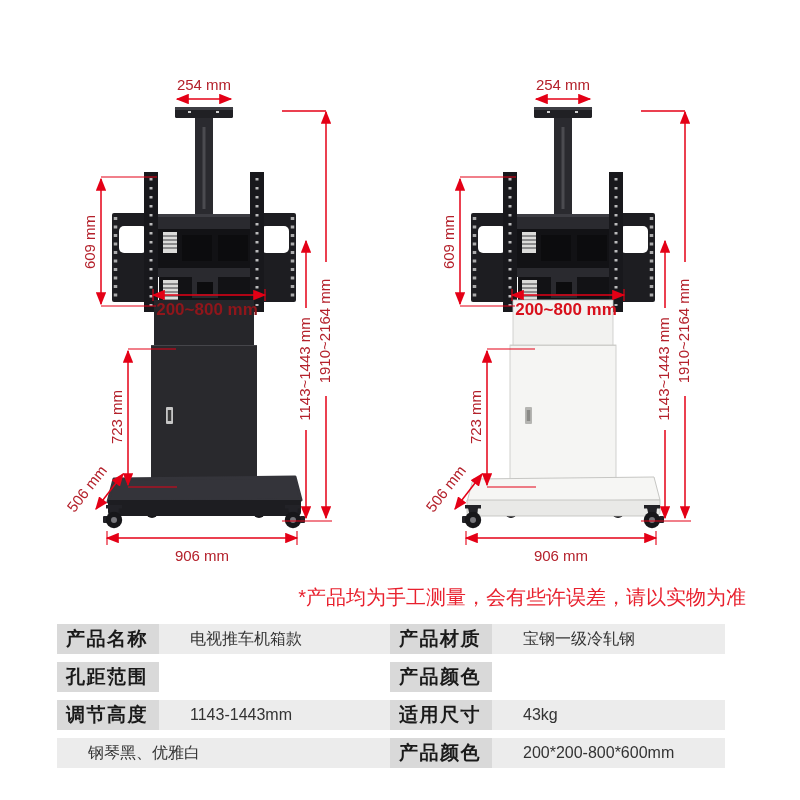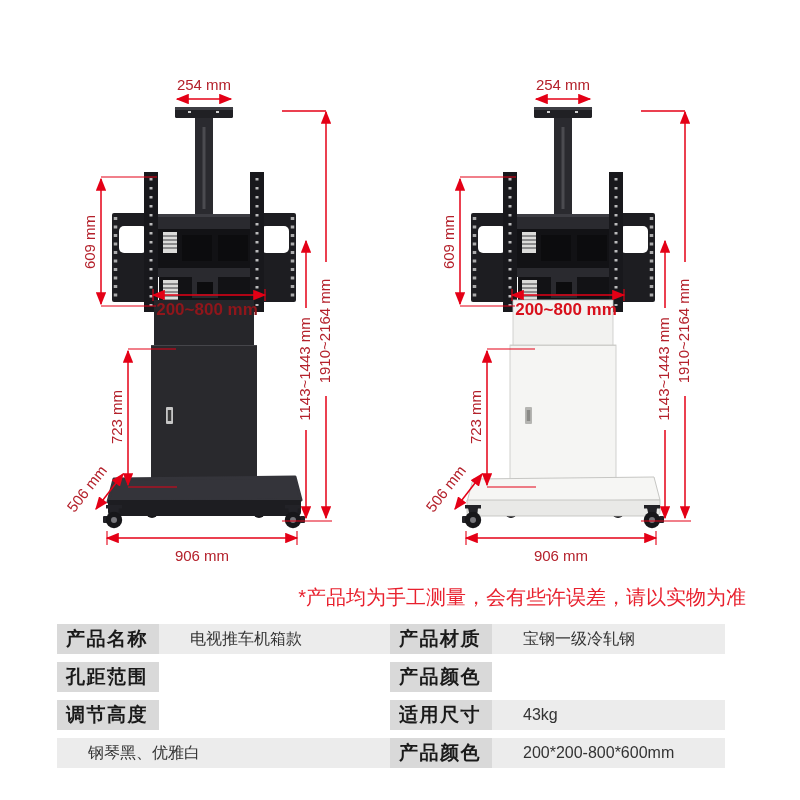--- a/index.html
+++ b/index.html
@@ -315,20 +315,21 @@
 <div id="spec-left" class="spec">
   <div class="spec-row">
     <div class="spec-label">产品名称</div>
     <div class="spec-value">电视推车机箱款</div>
   </div>
   <div class="spec-row">
     <div class="spec-label">孔距范围</div>
   </div>
   <div class="spec-row">
     <div class="spec-label">调节高度</div>
+    <div class="spec-value">1143-1443mm</div>
   </div>
   <div class="spec-row">
     <div class="spec-value">钢琴黑、优雅白</div>
   </div>
 </div>
 
 <div id="spec-right" class="spec">
   <div class="spec-row">
     <div class="spec-label">产品材质</div>
     <div class="spec-value">宝钢一级冷轧钢</div>

